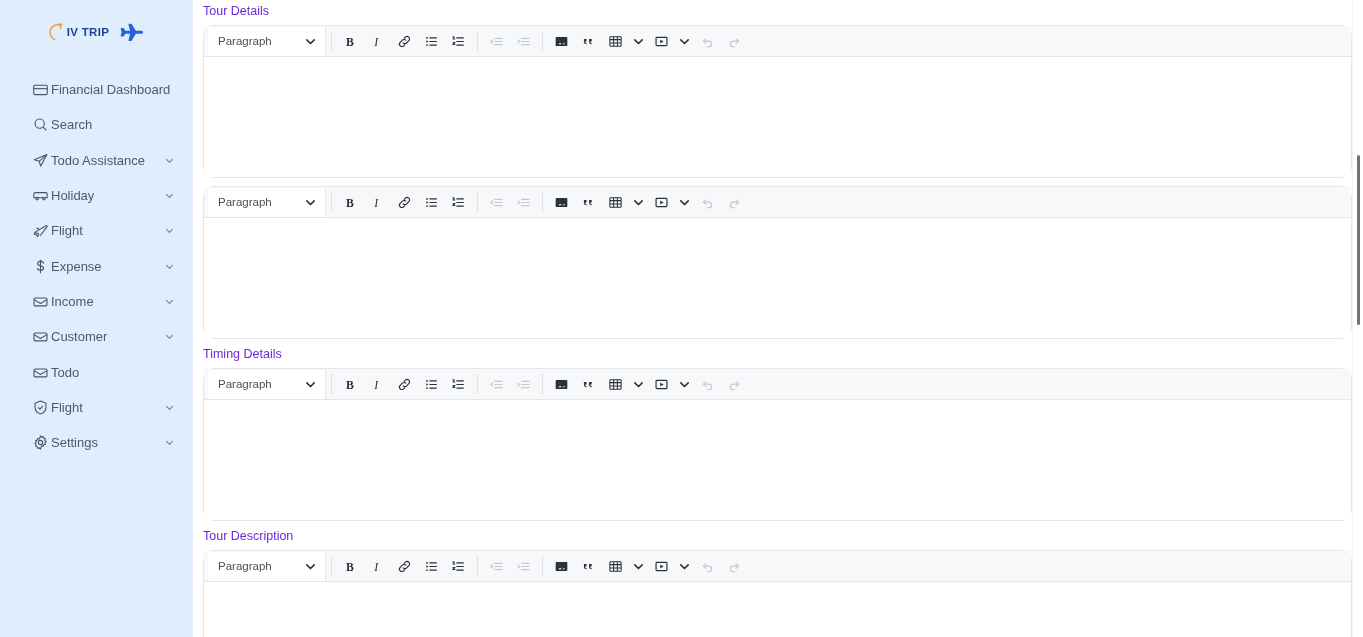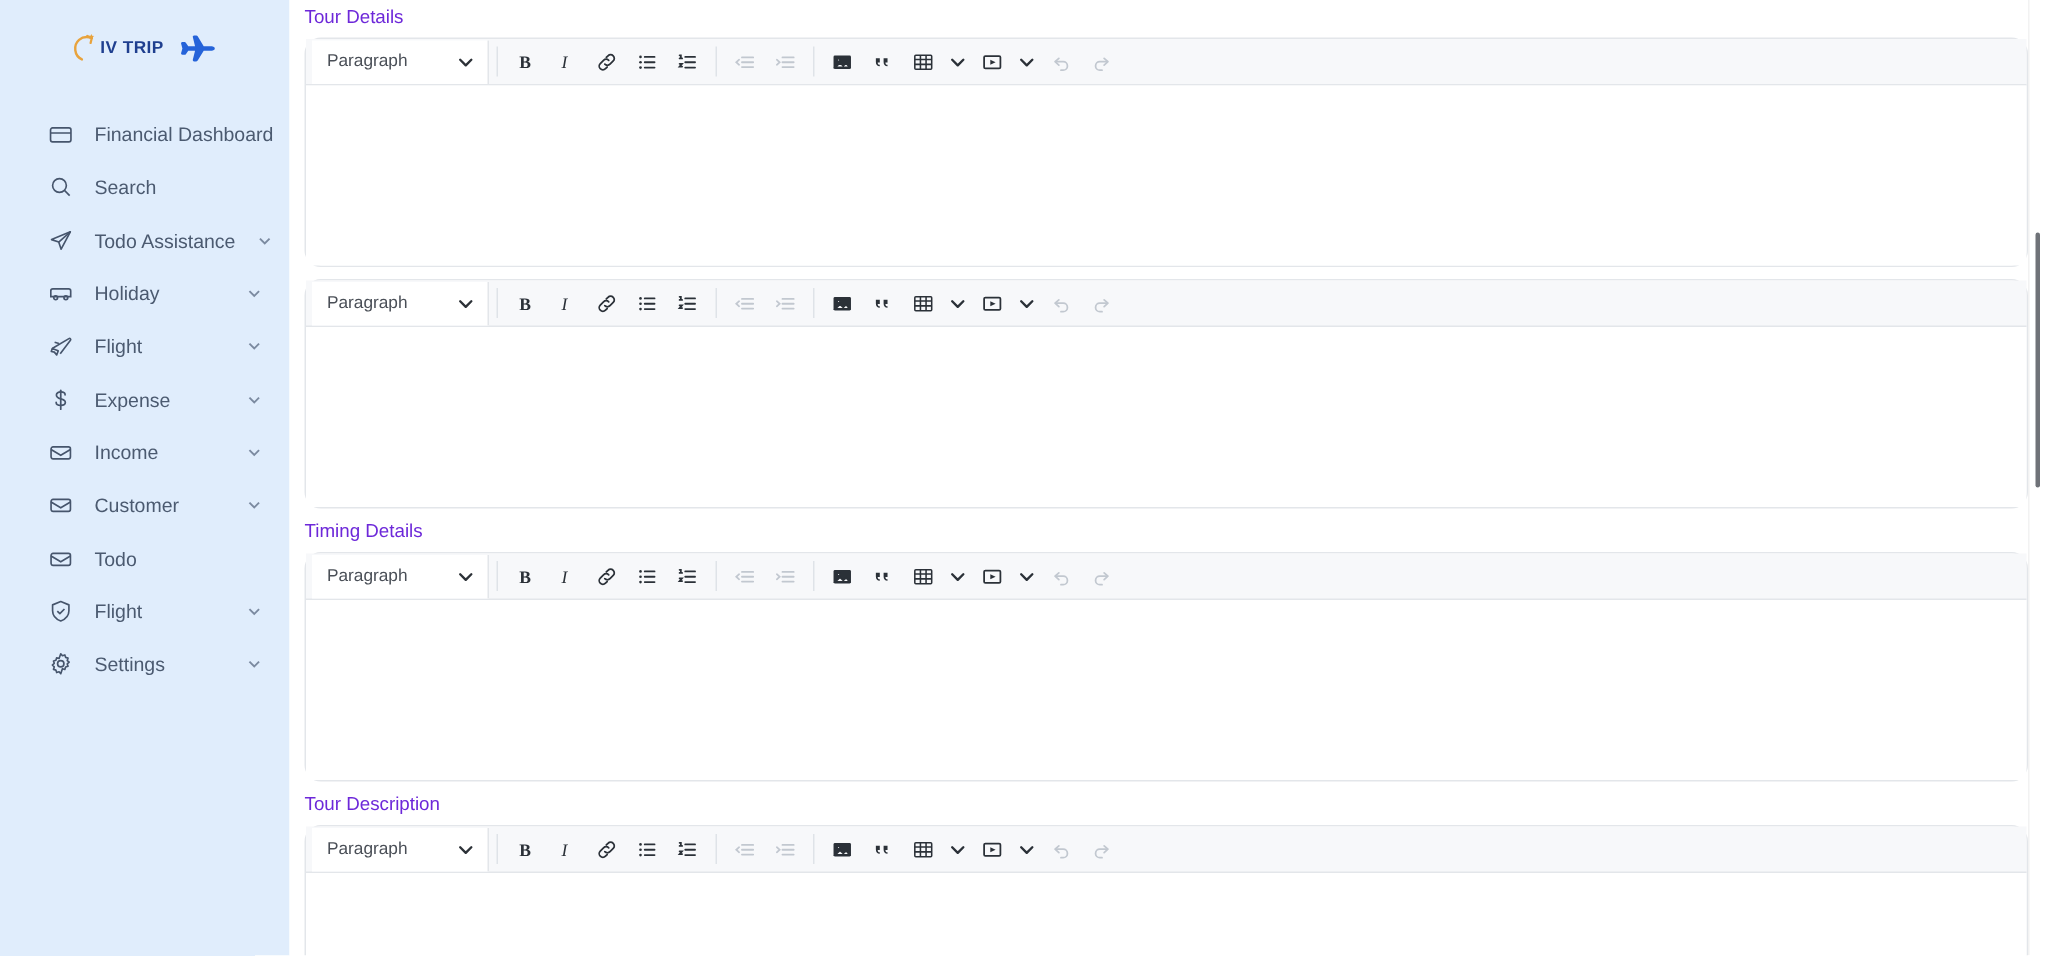--- a/index.html
+++ b/index.html
@@ -38,21 +38,21 @@
   }
   .brand-swoosh { width: 16px; height: 20px; display: block; }
   .brand-plane { width: 26px; height: 22px; display: block; margin-left: 4px; }
 
   .nav { padding-top: 12px; }
   .nav-item {
     height: 35.3px;
     display: flex;
     align-items: center;
     padding: 0 18px 0 32px;
-    gap: 14px;
+    gap: 2px;
     cursor: pointer;
     color: #5a6b84;
   }
   .nav-item .nav-ico {
     width: 17px; height: 17px;
     flex: 0 0 17px;
     display: flex; align-items: center; justify-content: center;
     color: #46556c;
   }
   .nav-item .nav-ico svg { width: 17px; height: 17px; display: block; }

